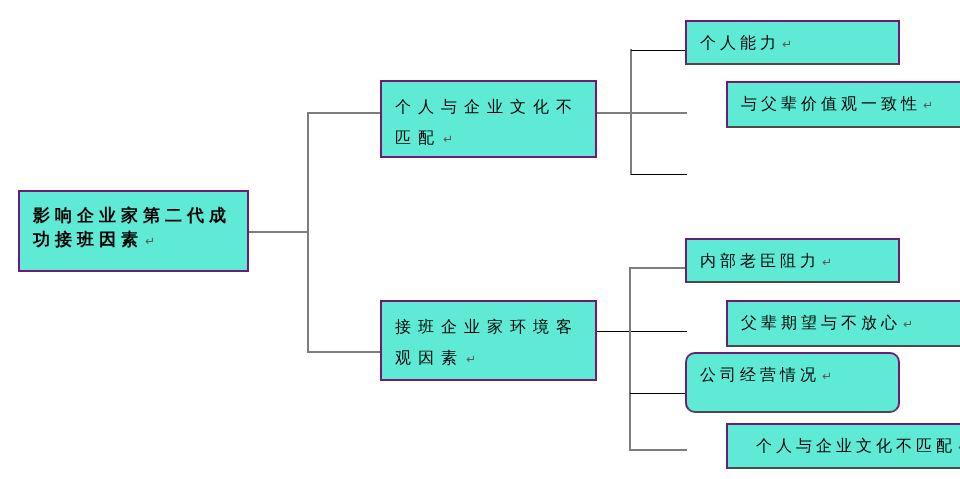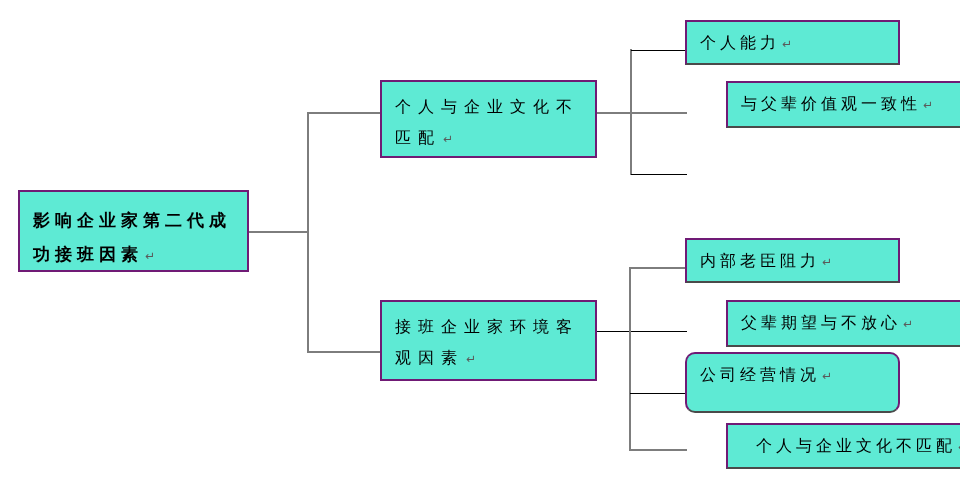--- a/index.html
+++ b/index.html
@@ -6,21 +6,21 @@
   #stage{
     position:relative;width:960px;height:479px;background:#ffffff;overflow:hidden;
     font-family:"DejaVu Sans",sans-serif;color:#000;
   }
   .box{
     position:absolute;box-sizing:border-box;background:#5eead4;
     border:2px solid #701a75;z-index:2;
   }
   .box-root{
     left:18px;top:190px;width:231px;height:82px;
-    font-size:17px;font-weight:bold;letter-spacing:5px;line-height:34px;
+    font-size:17px;font-weight:bold;letter-spacing:5px;line-height:24px;
     padding:11px 6px 0 13px;
   }
   .box-mid{
     left:380px;width:217px;
     font-size:16px;letter-spacing:7px;line-height:31px;
     padding:9px 0 0 13px;
   }
   .box-mid-top{top:80px;height:78px;}
   .box-mid-bottom{top:300px;height:81px;}
   .leaf{

